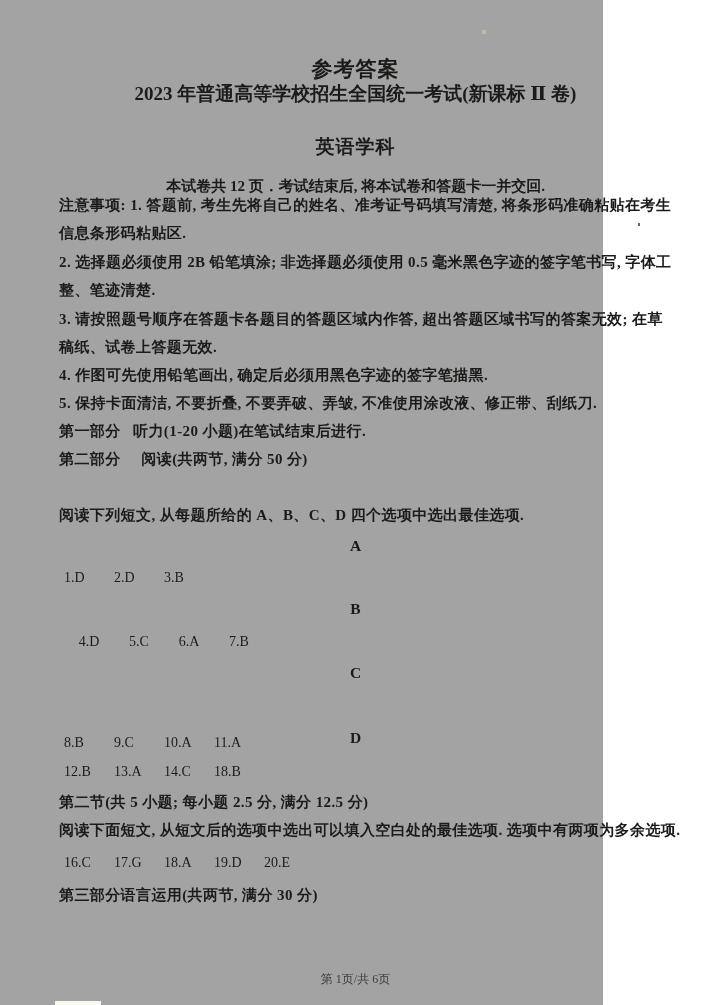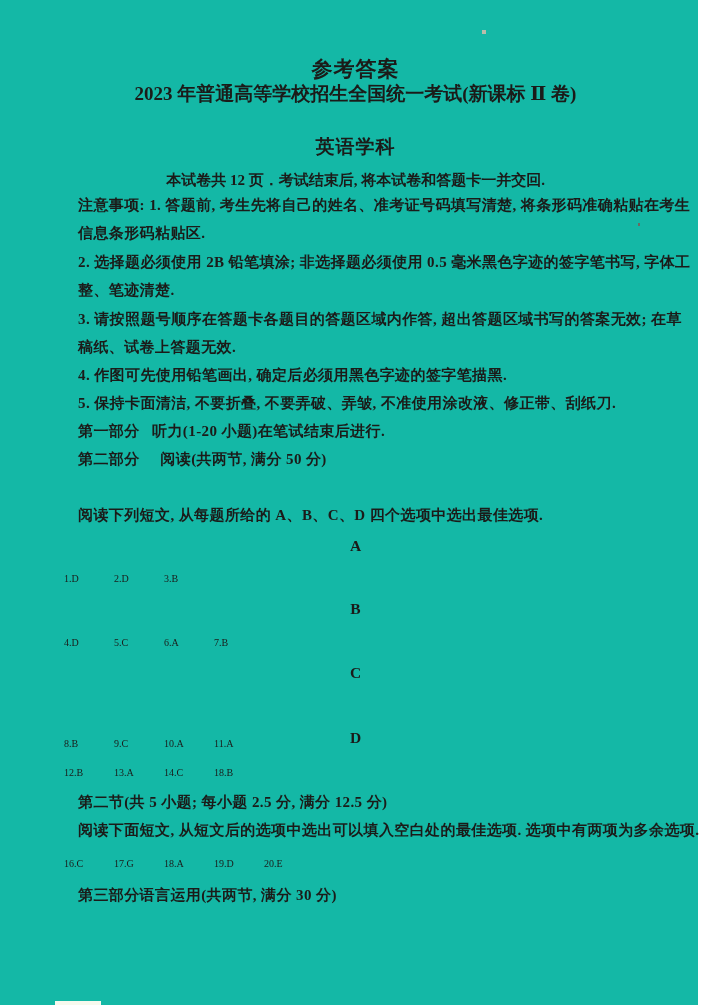--- a/index.html
+++ b/index.html
@@ -7,36 +7,36 @@
     padding: 0;
   }
   body {
     width: 711px;
     height: 1005px;
     font-family: "Liberation Serif", "DejaVu Serif", serif;
     overflow: hidden;
   }
   .page {
     position: relative;
-    width: 698px;
+    width: 603px;
     height: 1005px;
-    background: #14b8a6;
+    background: #a3a3a3;
     color: #1b1b19;
   }
   .line {
     position: absolute;
     left: 0;
     width: 711px;
     height: 28px;
     line-height: 28px;
     font-size: 15px;
     white-space: pre;
   }
   .indent {
-    padding-left: 78px;
+    padding-left: 59px;
     box-sizing: border-box;
   }
   .centered {
     text-align: center;
   }
   .bold {
     font-weight: 700;
   }
   .title {
     font-size: 21px;
@@ -57,21 +57,21 @@
   }
   .answers-row {
     position: absolute;
     left: 64px;
     height: 28px;
     line-height: 28px;
   }
   .ans {
     display: inline-block;
     width: 50px;
-    font-size: 10px;
+    font-size: 14px;
     font-weight: 400;
     white-space: pre;
   }
   .passage-label {
     font-size: 15.5px;
   }
   .footer-line {
     position: absolute;
     left: 0;
     width: 711px;
@@ -104,42 +104,42 @@
 
 <div class="page">
 
   <div class="artifact artifact-dot-1"></div>
   <div class="artifact artifact-dot-2"></div>
   <div class="artifact artifact-smudge"></div>
 
   <div class="line centered bold title" style="top:55px;">参考答案</div>
   <div class="line centered bold exam-name" style="top:80px;">2023 年普通高等学校招生全国统一考试(新课标 Ⅱ 卷)</div>
   <div class="line centered bold subject" style="top:133px;">英语学科</div>
-  <div class="line centered bold instruction" style="top:166px;">本试卷共 12 页．考试结束后, 将本试卷和答题卡一并交回.</div>
+  <div class="line centered bold instruction" style="top:172px;">本试卷共 12 页．考试结束后, 将本试卷和答题卡一并交回.</div>
 
   <div class="line indent bold body-text" style="top:191px;">注意事项: 1. 答题前, 考生先将自己的姓名、准考证号码填写清楚, 将条形码准确粘贴在考生</div>
   <div class="line indent bold body-text" style="top:219px;">信息条形码粘贴区.</div>
   <div class="line indent bold body-text" style="top:248px;">2. 选择题必须使用 2B 铅笔填涂; 非选择题必须使用 0.5 毫米黑色字迹的签字笔书写, 字体工</div>
   <div class="line indent bold body-text" style="top:276px;">整、笔迹清楚.</div>
   <div class="line indent bold body-text" style="top:305px;">3. 请按照题号顺序在答题卡各题目的答题区域内作答, 超出答题区域书写的答案无效; 在草</div>
   <div class="line indent bold body-text" style="top:333px;font-family:Liberation Serif, serif;">稿纸、试卷上答题无效.</div>
   <div class="line indent bold body-text" style="top:361px;">4. 作图可先使用铅笔画出, 确定后必须用黑色字迹的签字笔描黑.</div>
   <div class="line indent bold body-text" style="top:389px;">5. 保持卡面清洁, 不要折叠, 不要弄破、弄皱, 不准使用涂改液、修正带、刮纸刀.</div>
 
   <div class="line indent bold body-text" style="top:417px;">第一部分   听力(1-20 小题)在笔试结束后进行.</div>
   <div class="line indent bold body-text" style="top:445px;">第二部分     阅读(共两节, 满分 50 分)</div>
   <div class="line indent bold body-text" style="top:501px;">阅读下列短文, 从每题所给的 A、B、C、D 四个选项中选出最佳选项.</div>
 
   <div class="line centered bold passage-label" style="top:532px;">A</div>
   <div class="answers-row" style="top:563px;">
     <span class="ans">1.D</span><span class="ans">2.D</span><span class="ans">3.B</span>
   </div>
 
   <div class="line centered bold passage-label" style="top:595px;">B</div>
-  <div class="answers-row" style="top:627px;">
+  <div class="answers-row" style="top:627px;text-align:center;">
     <span class="ans">4.D</span><span class="ans">5.C</span><span class="ans">6.A</span><span class="ans">7.B</span>
   </div>
 
   <div class="line centered bold passage-label" style="top:659px;">C</div>
   <div class="answers-row" style="top:728px;">
     <span class="ans">8.B</span><span class="ans">9.C</span><span class="ans">10.A</span><span class="ans">11.A</span>
   </div>
 
   <div class="line centered bold passage-label" style="top:724px;">D</div>
   <div class="answers-row" style="top:757px;">
@@ -147,14 +147,15 @@
   </div>
 
   <div class="line indent bold body-text" style="top:788px;">第二节(共 5 小题; 每小题 2.5 分, 满分 12.5 分)</div>
   <div class="line indent bold body-text" style="top:816px;">阅读下面短文, 从短文后的选项中选出可以填入空白处的最佳选项. 选项中有两项为多余选项.</div>
   <div class="answers-row" style="top:848px;">
     <span class="ans">16.C</span><span class="ans">17.G</span><span class="ans">18.A</span><span class="ans">19.D</span><span class="ans">20.E</span>
   </div>
 
   <div class="line indent bold body-text" style="top:881px;">第三部分语言运用(共两节, 满分 30 分)</div>
 
+  <div class="footer-line" style="top:971px;">第 1页/共 6页</div>
 
 </div>
 
 </body></html>

